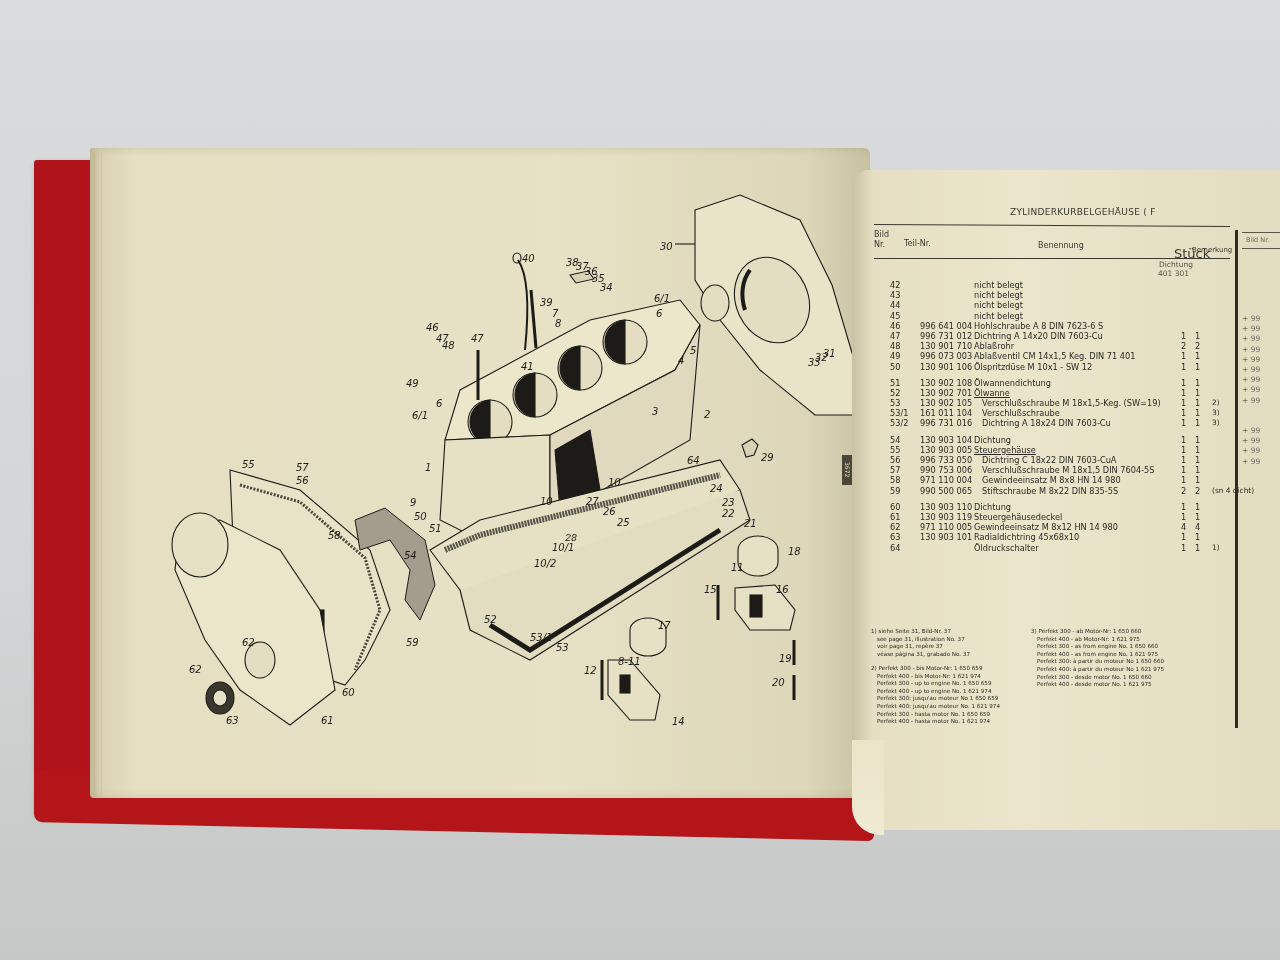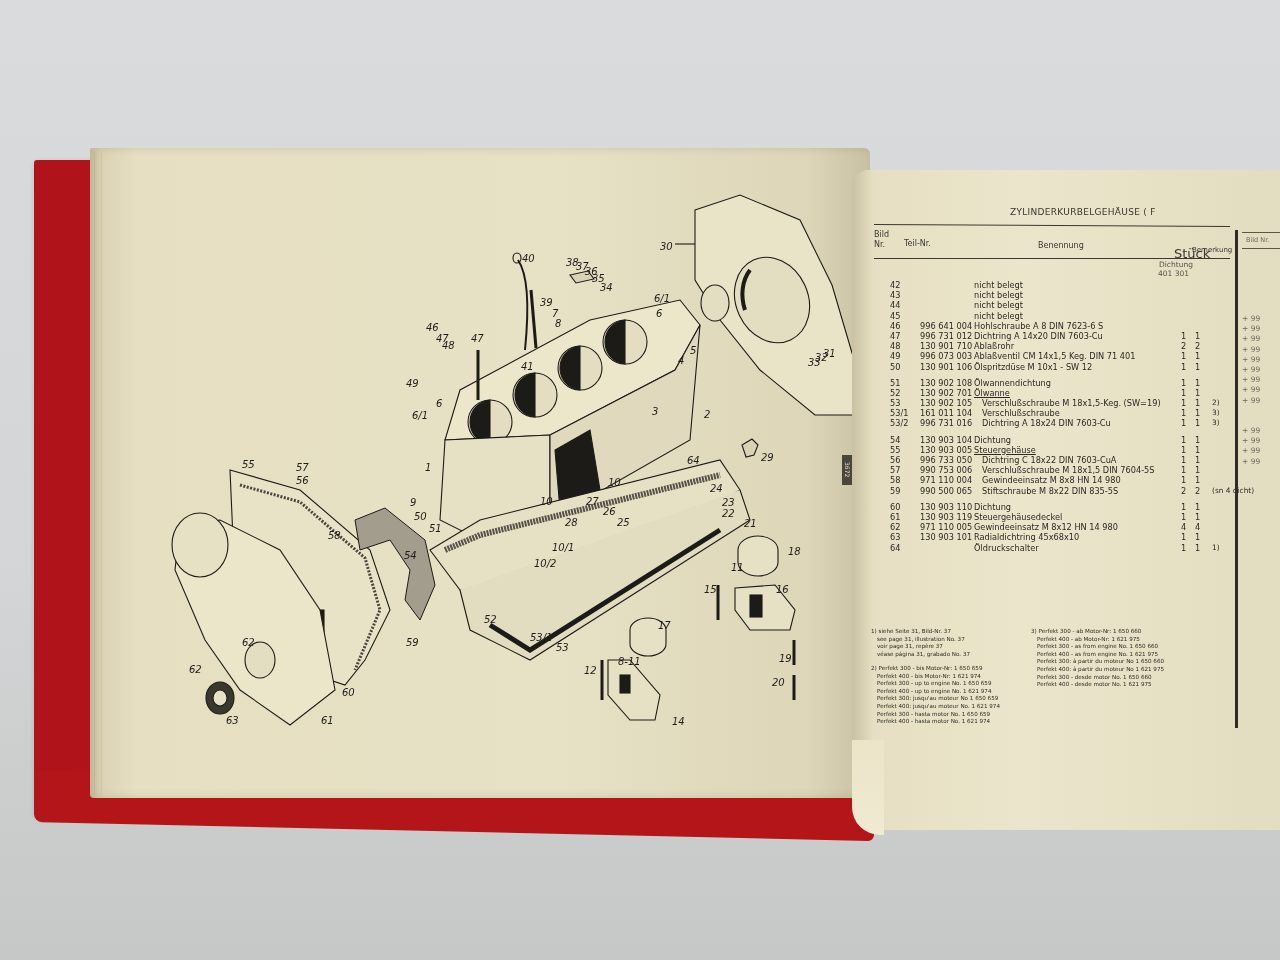--- a/index.html
+++ b/index.html
@@ -196,21 +196,21 @@
       <span class="callout" style="left: 601px; top: 262px;">29</span>
       <span class="callout" style="left: 82px; top: 269px;">55</span>
       <span class="callout" style="left: 136px; top: 272px;">57</span>
       <span class="callout" style="left: 136px; top: 285px;">56</span>
       <span class="callout" style="left: 250px; top: 307px;">9</span>
       <span class="callout" style="left: 254px; top: 321px;">50</span>
       <span class="callout" style="left: 269px; top: 333px;">51</span>
       <span class="callout" style="left: 448px; top: 287px;">10</span>
       <span class="callout" style="left: 380px; top: 306px;">10</span>
       <span class="callout" style="left: 426px; top: 306px;">27</span>
-      <span class="callout" style="left: 405px; top: 327px;">28</span>
+      <span class="callout" style="left: 405px; top: 343px; font-family: Liberation Mono, monospace;">28</span>
       <span class="callout" style="left: 443px; top: 316px;">26</span>
       <span class="callout" style="left: 457px; top: 327px;">25</span>
       <span class="callout" style="left: 550px; top: 293px;">24</span>
       <span class="callout" style="left: 562px; top: 307px; text-align: center;">23</span>
       <span class="callout" style="left: 562px; top: 318px;">22</span>
       <span class="callout" style="left: 584px; top: 328px;">21</span>
       <span class="callout" style="left: 168px; top: 340px;">58</span>
       <span class="callout" style="left: 244px; top: 360px;">54</span>
       <span class="callout" style="left: 392px; top: 352px;">10/1</span>
       <span class="callout" style="left: 374px; top: 368px;">10/2</span>

